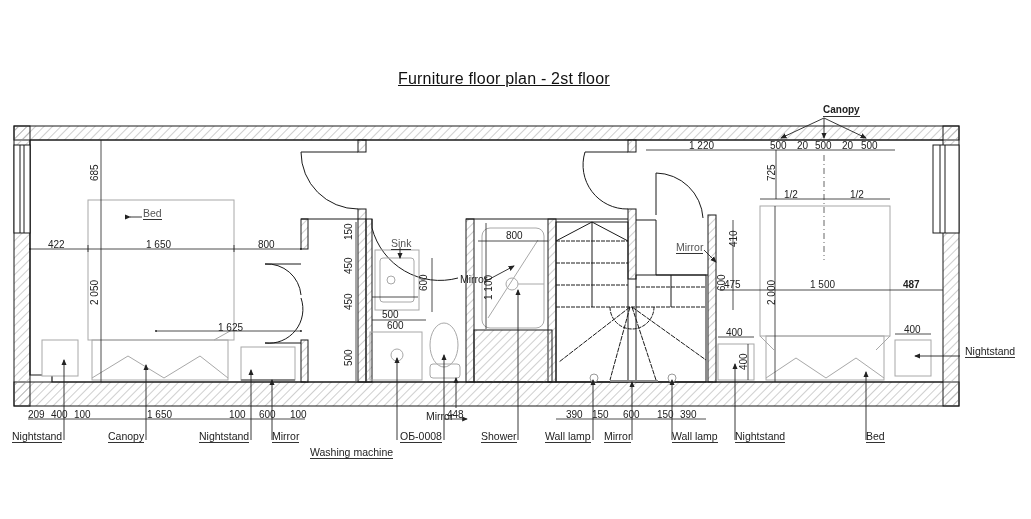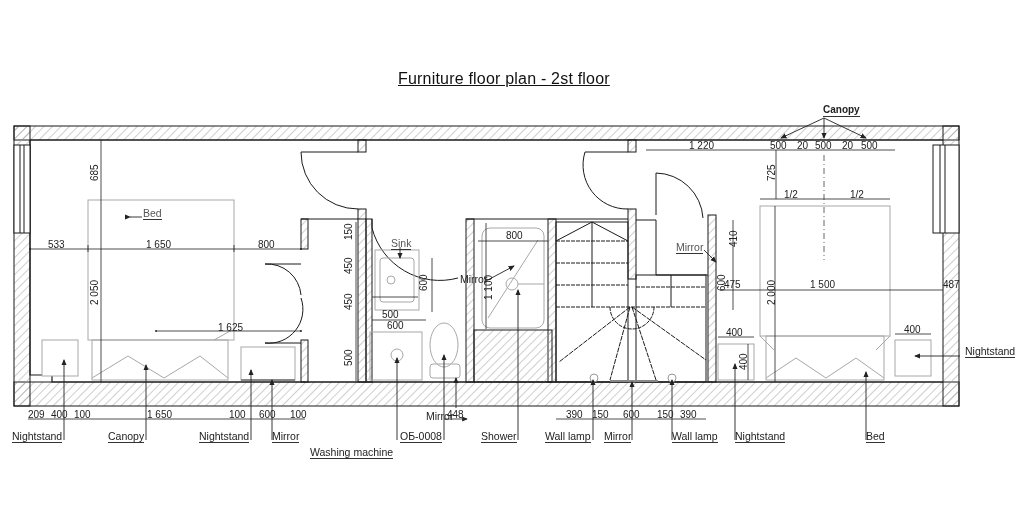--- a/index.html
+++ b/index.html
@@ -213,21 +213,21 @@
   <div class="lbl" style="left:426px;top:410px;">Mirror</div>
 
   <div class="dim" style="left:689px;top:140px;">1 220</div>
   <div class="dim" style="left:770px;top:140px;">500</div>
   <div class="dim" style="left:797px;top:140px;">20</div>
   <div class="dim" style="left:815px;top:140px;">500</div>
   <div class="dim" style="left:842px;top:140px;">20</div>
   <div class="dim" style="left:861px;top:140px;">500</div>
 
   <div class="dim v" style="left:89px;top:181px;">685</div>
-  <div class="dim" style="left:48px;top:239px;">533</div>
+  <div class="dim" style="left:48px;top:239px;">422</div>
   <div class="dim" style="left:146px;top:239px;">1 650</div>
   <div class="dim" style="left:258px;top:239px;">800</div>
   <div class="dim v" style="left:89px;top:305px;">2 050</div>
   <div class="dim" style="left:218px;top:322px;">1 625</div>
 
   <div class="dim v" style="left:343px;top:240px;">150</div>
   <div class="dim v" style="left:343px;top:274px;">450</div>
   <div class="dim v" style="left:343px;top:310px;">450</div>
   <div class="dim v" style="left:343px;top:366px;">500</div>
   <div class="dim v" style="left:418px;top:291px;">600</div>
@@ -238,21 +238,21 @@
   <div class="dim" style="left:447px;top:409px;">448</div>
 
   <div class="dim v" style="left:766px;top:181px;">725</div>
   <div class="dim" style="left:784px;top:189px;">1/2</div>
   <div class="dim" style="left:850px;top:189px;">1/2</div>
   <div class="dim v" style="left:728px;top:247px;">410</div>
   <div class="dim v" style="left:716px;top:291px;">600</div>
   <div class="dim" style="left:724px;top:279px;">475</div>
   <div class="dim v" style="left:766px;top:305px;">2 000</div>
   <div class="dim" style="left:810px;top:279px;">1 500</div>
-  <div class="dim" style="left:943px;top:279px;">487</div>
+  <div class="dim" style="left:903px;top:279px;font-weight:bold;">487</div>
   <div class="dim" style="left:726px;top:327px;">400</div>
   <div class="dim v" style="left:738px;top:370px;">400</div>
   <div class="dim" style="left:904px;top:324px;">400</div>
 
   <div class="dim" style="left:28px;top:409px;">209</div>
   <div class="dim" style="left:51px;top:409px;">400</div>
   <div class="dim" style="left:74px;top:409px;">100</div>
   <div class="dim" style="left:147px;top:409px;">1 650</div>
   <div class="dim" style="left:229px;top:409px;">100</div>
   <div class="dim" style="left:259px;top:409px;">600</div>

